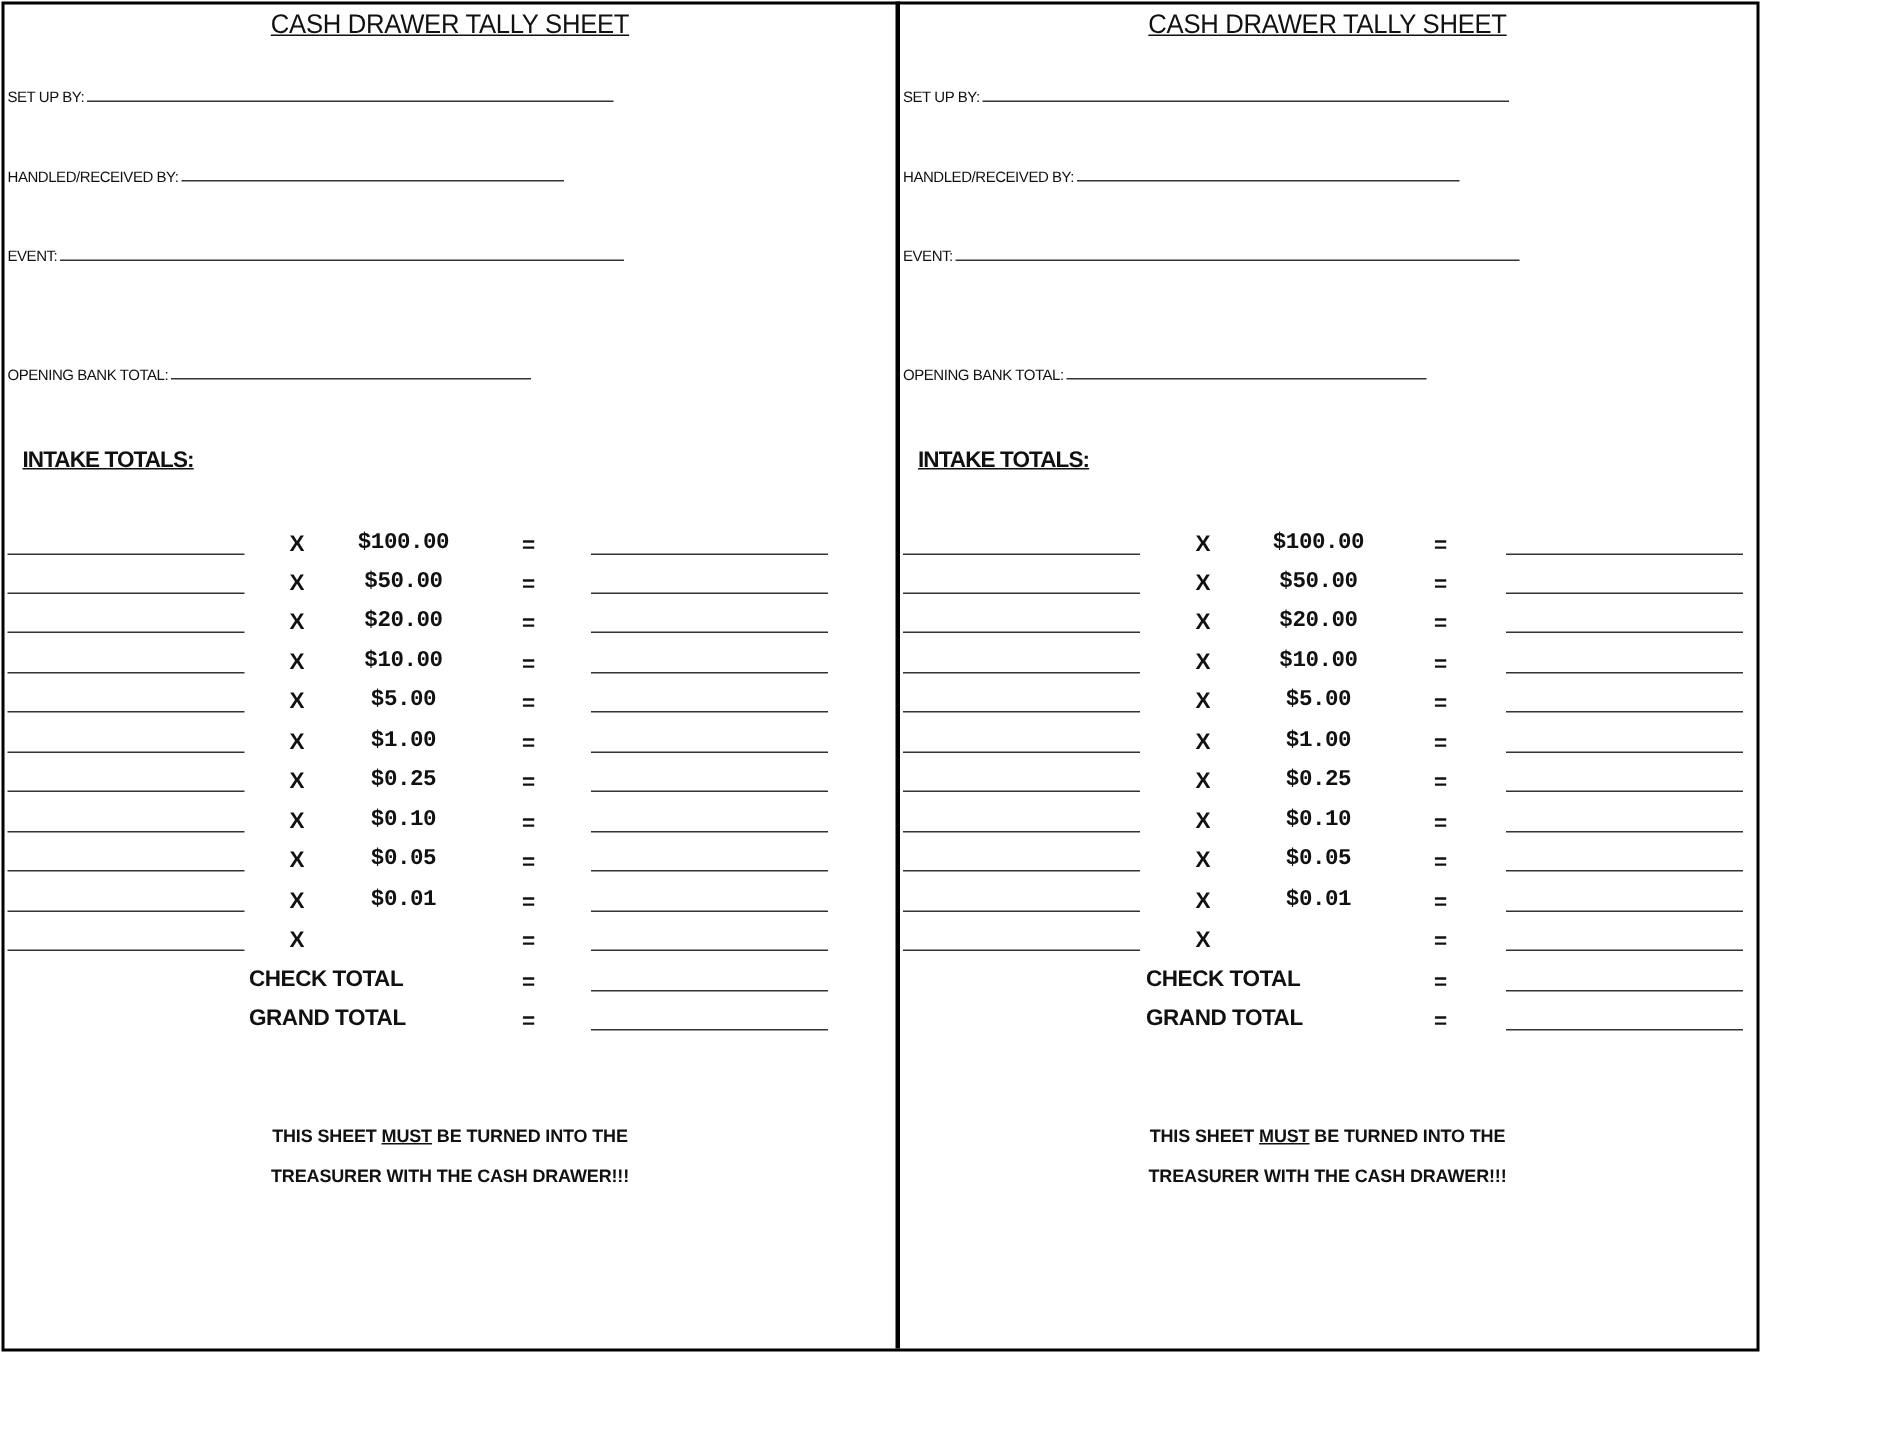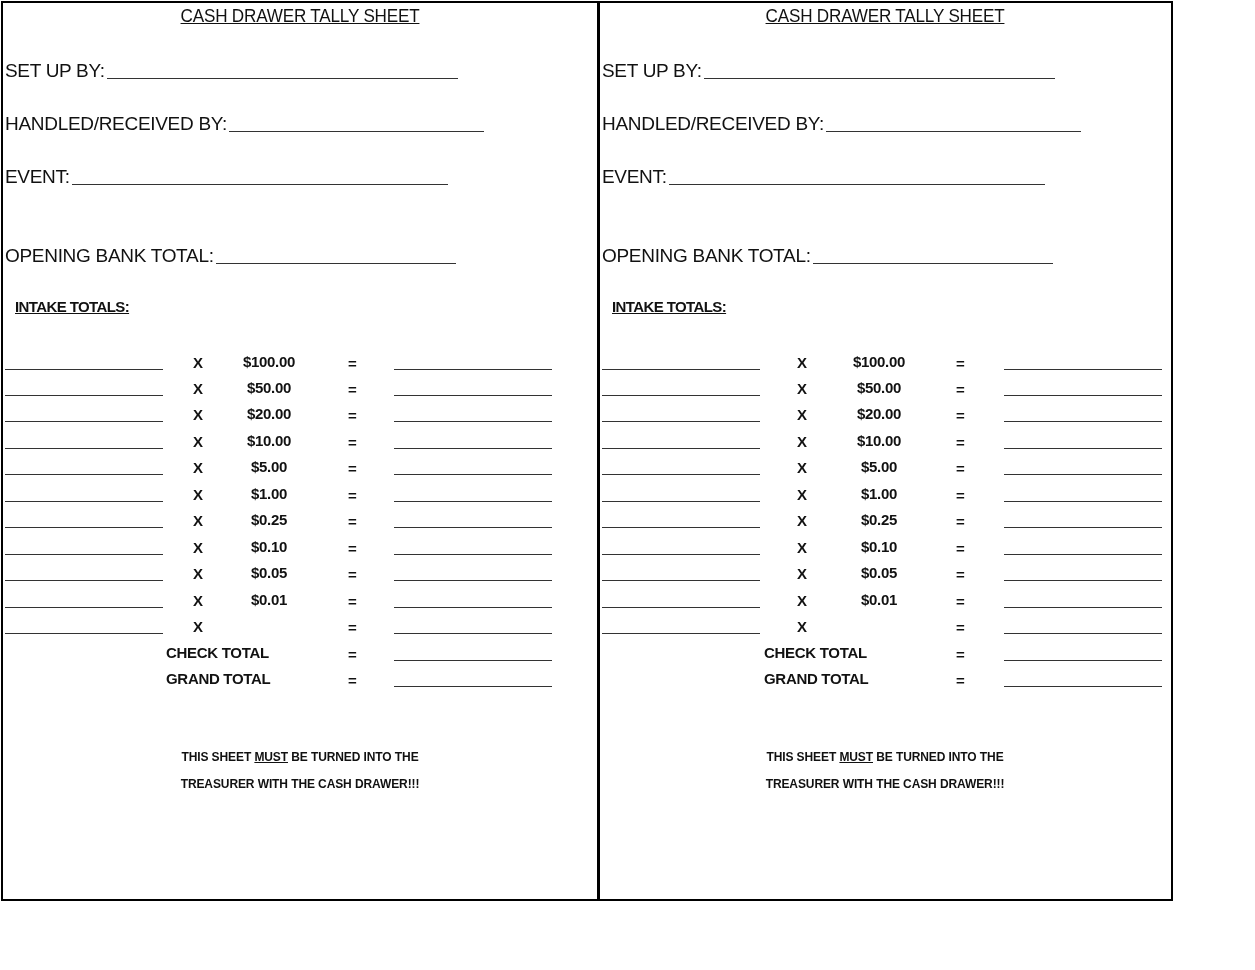--- a/index.html
+++ b/index.html
@@ -7,29 +7,29 @@
          font-family: "Liberation Sans", sans-serif; color: #111; }
   .frame { position: absolute; left: 1px; top: 1px; width: 1168px; height: 896px;
            border: 2px solid #000; box-sizing: content-box; }
   .divider { position: absolute; left: 597px; top: 1px; width: 3px; height: 898px; background: #000; }
   .sheet { position: absolute; top: 0; height: 898px; }
   .sheet.left { left: 3px; width: 594px; }
   .sheet.right { left: 600px; width: 570px; }
   .title { position: absolute; top: 6px; left: 0; width: 100%; text-align: center;
            font-size: 18px; font-weight: normal; text-decoration: underline;
            letter-spacing: -0.2px; transform: scaleX(0.95); }
-  .field { position: absolute; left: 2px; font-size: 19px; letter-spacing: -0.3px;
+  .field { position: absolute; left: 2px; font-size: 10px; letter-spacing: -0.3px;
            display: flex; align-items: flex-end; white-space: nowrap; }
   .field .line { display: inline-block; border-bottom: 1px solid #333; height: 1px; margin-left: 2px; margin-bottom: 3px; }
   .intake { position: absolute; left: 12px; top: 298px; font-size: 15px; font-weight: bold;
             text-decoration: underline; letter-spacing: -0.6px; }
   .row { position: absolute; left: 0; height: 26px; width: 100%; font-size: 15px; }
   .row .qty { position: absolute; left: 2px; width: 158px; top: 17px; border-bottom: 1px solid #333; }
   .row .x { position: absolute; top: 2px; font-weight: bold; }
-  .row .denom { position: absolute; top: 1px; width: 80px; text-align: center; font-weight: bold; letter-spacing: -0.3px; }
+  .row .denom { position: absolute; top: 1px; width: 80px; text-align: center; font-weight: bold; letter-spacing: -0.3px; font-family: Liberation Mono, monospace; }
   .row .label { position: absolute; top: 1px; font-weight: bold; letter-spacing: -0.3px; }
   .row .eq { position: absolute; top: 3px; font-weight: bold; }
   .row .amt { position: absolute; width: 158px; top: 17px; border-bottom: 1px solid #333; }
   .notice { position: absolute; top: 744px; left: 0; width: 100%; text-align: center;
             font-size: 12px; font-weight: bold; line-height: 27px; letter-spacing: -0.1px; }
   .notice .must { text-decoration: underline; }
 </style>
 </head>
 <body>
 

